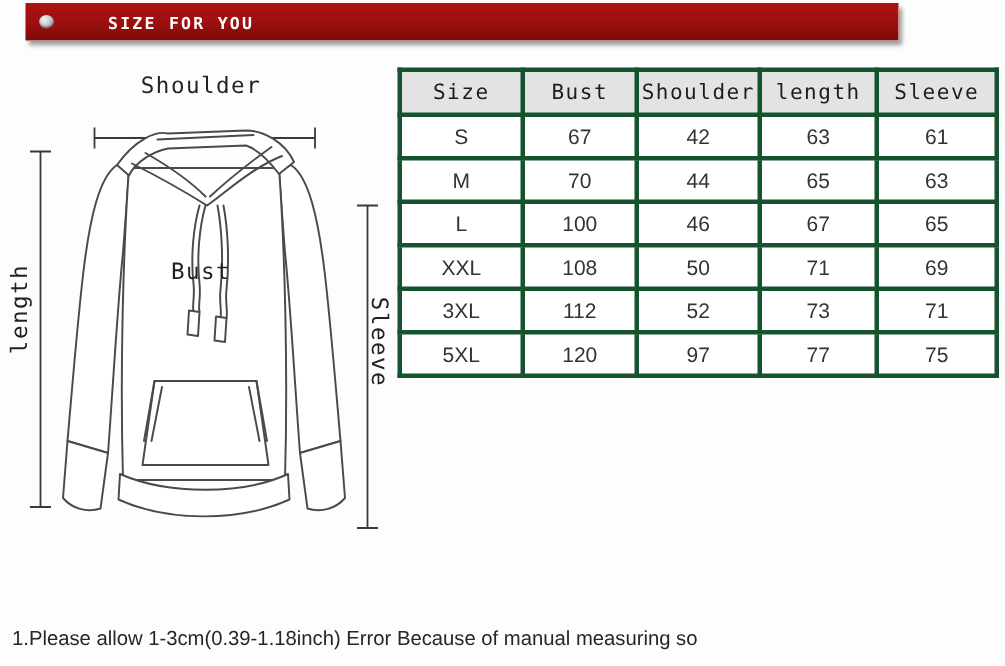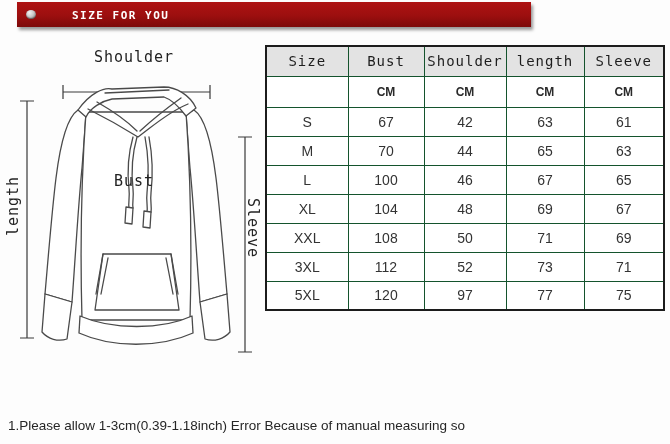--- a/index.html
+++ b/index.html
@@ -6,21 +6,21 @@
   html,body { width:670px; height:444px; }
   body {
     font-family:"Liberation Sans", sans-serif;
     background:#fdfdfd;
     position:relative;
     overflow:hidden;
     color:#262626;
   }
   
   .banner {
-    position:absolute; left:17px; top:2px; width:514px; height:25px;
+    position:absolute; left:17px; top:2px; width:582px; height:25px;
     background:linear-gradient(180deg,#ae1313 0%,#9c0f0f 55%,#7c0a0a 100%);
     box-shadow:2px 3px 3px rgba(0,0,0,0.40);
     display:flex; align-items:center;padding-left:46px;
   }
   .grommet {
     position:absolute; left:9px; top:8px; width:10px; height:9px;
     border-radius:50%;
     background:radial-gradient(circle at 35% 30%, #f2f2f2 0%, #c9c9c9 45%, #8d8d8d 80%);
     box-shadow:inset 0 -1px 1px rgba(0,0,0,0.4);
   }
@@ -43,21 +43,21 @@
   .lbl-length   { left:-32px; top:159px; width:90px; transform:rotate(-90deg); }
   .lbl-sleeve   { left:213px; top:181px; width:80px; transform:rotate(90deg); }
   
   .table-wrap { position:absolute; left:265px; top:45px; }
   table.size-table {
     border-collapse:collapse; table-layout:fixed;
     border:2px solid #1c1c1c;
     background:#ffffff;
   }
   table.size-table th, table.size-table td {
-    border:1px solid #14532d;
+    border:3px solid #14532d;
     text-align:center; vertical-align:middle;
     overflow:hidden;
   }
   table.size-table thead th {
     background:#e3e3e3;
     font-family:"DejaVu Sans Mono", monospace;
     font-size:14px; font-weight:normal; color:#1d1d1d; letter-spacing:1px;
     height:30px;
   }
   tr.units-row td {
@@ -130,54 +130,40 @@
     <thead>
       <tr>
           <th>Size</th>
           <th>Bust</th>
           <th>Shoulder</th>
           <th>length</th>
           <th>Sleeve</th>
         </tr>
     </thead>
     <tbody>
-        <tr class="units-row">
-          <td></td>
-          <td>CM</td>
-          <td>CM</td>
-          <td>CM</td>
-          <td>CM</td>
-        </tr>
         <tr class="data-row">
           <td>S</td>
           <td>67</td>
           <td>42</td>
           <td>63</td>
           <td>61</td>
         </tr>
         <tr class="data-row">
           <td>M</td>
           <td>70</td>
           <td>44</td>
           <td>65</td>
           <td>63</td>
         </tr>
         <tr class="data-row">
           <td>L</td>
           <td>100</td>
           <td>46</td>
           <td>67</td>
           <td>65</td>
-        </tr>
-        <tr class="data-row">
-          <td>XL</td>
-          <td>104</td>
-          <td>48</td>
-          <td>69</td>
-          <td>67</td>
         </tr>
         <tr class="data-row">
           <td>XXL</td>
           <td>108</td>
           <td>50</td>
           <td>71</td>
           <td>69</td>
         </tr>
         <tr class="data-row">
           <td>3XL</td>

